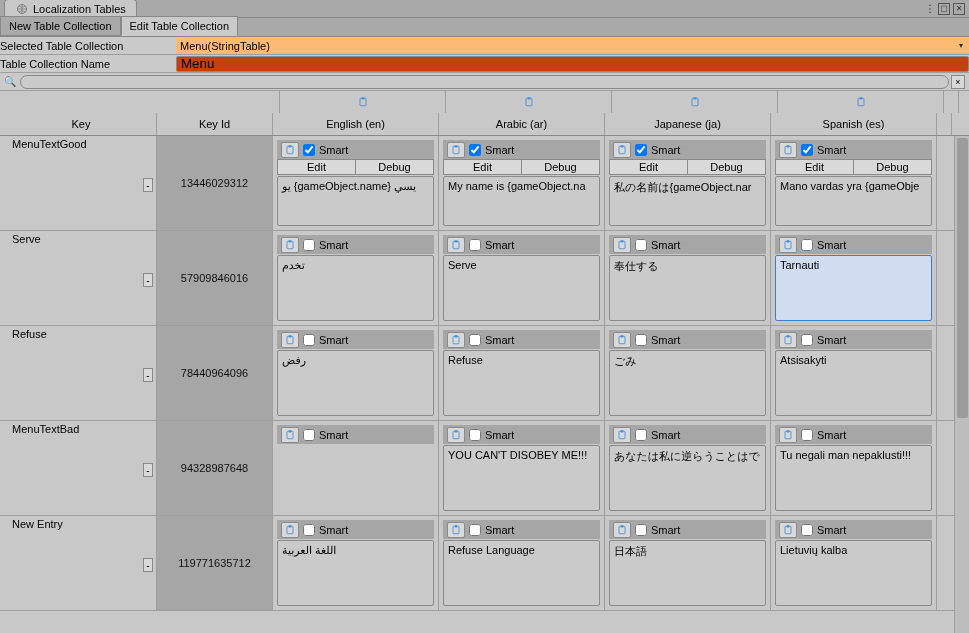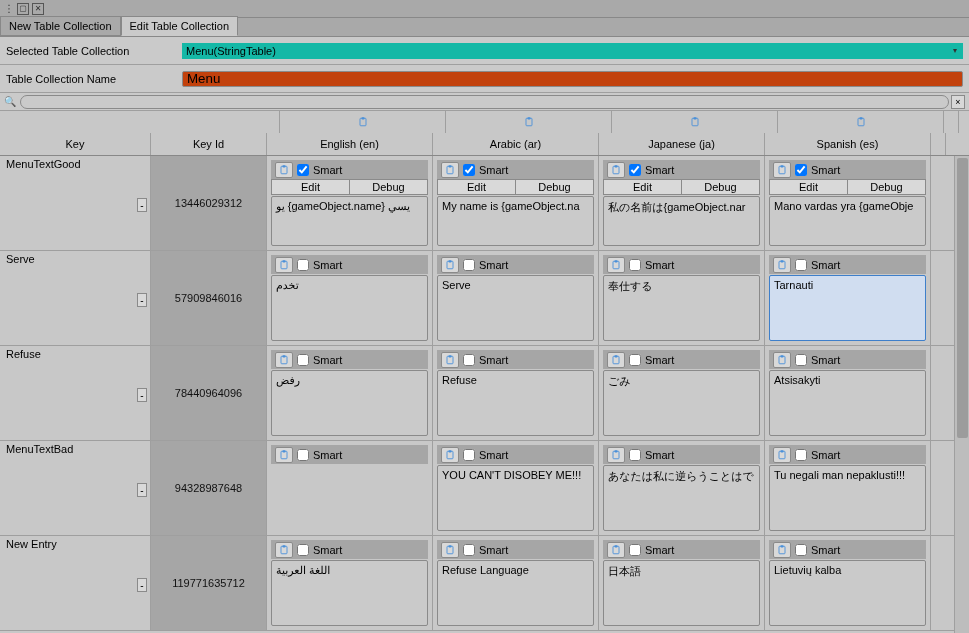--- a/index.html
+++ b/index.html
@@ -45,28 +45,28 @@
     cursor: pointer;
   }
   .tabs-row .subtab.active {
     background: #cacaca;
     border-bottom: 1px solid #cacaca;
   }
 
   .row-field {
     display:flex; align-items:center;
     background:#cacaca;
-    height:28px;
+    height:18px;
     border-bottom:1px solid #9f9f9f;
-    padding:0 6px;
+    padding:0 0;
     gap:6px;
   }
   .row-field .label { width: 170px; }
   .row-field .value {
-    flex:1; background:#14b8a6;
+    flex:1; background:#fdba74;
     border:none; height:16px;
     display:flex; align-items:center;
     padding-left:4px;
   }
   .row-field .value.dropdown { justify-content:space-between; padding-right:6px; }
   .row-field input.value {
     background:#c2410c; border:1px solid #8a8a8a; border-radius:2px;
     height:16px; padding:0 4px;
   }
   .dropdown-caret { font-size:8px; color:#333; }
@@ -82,21 +82,21 @@
   }
   .search-row .clear { width:14px; height:14px; border:1px solid #8a8a8a; display:flex; align-items:center; justify-content:center; font-size:9px; cursor:pointer; background:#d8d8d8; }
 
   .table-wrap { display:flex; flex-direction:column; flex:1; overflow:hidden; }
 
   .header-rows { display:flex; flex-direction:column; }
   .header-row1, .header-row2, .body-row { display:flex; }
   .header-row1 { height:22px; }
   .header-row2 { height:23px; border-bottom:1px solid #888; }
   .col { border-right:1px solid #9f9f9f; }
-  .col-key  { width:151px; }
+  .col-key  { width:151px;margin-left:6px; }
   .col-kid  { width:116px; }
   .col-lang { width:166px; }
   .col-scroll { width:15px; }
   .hcell {
     background:#c8c8c8; display:flex; align-items:center; justify-content:center;
     height:100%;
   }
   .keymerged { width: 280px; border-right:1px solid #9f9f9f; }
 
   .clip-icon { width:14px; height:14px; display:inline-flex; align-items:center; justify-content:center; }
@@ -151,20 +151,29 @@
     align-items:center; border-left:1px solid #9f9f9f;
   }
   .vscroll .thumb { width:11px; background:#9c9c9c; margin-top:2px; height:280px; border-radius:2px; }
 </style>
 </head>
 <body>
 
 <div class="window">
 
   <div class="titlebar">
+    <div class="tab">
+      <span class="clip-icon">
+        <svg viewBox="0 0 16 16">
+            <circle cx="8" cy="8" r="6" fill="none" stroke="#666" stroke-width="1"></circle>
+            <path d="M2 8h12M8 2v12M4 4c2 2 6 2 8 0M4 12c2-2 6-2 8 0" stroke="#666" stroke-width="0.8" fill="none"></path>
+          </svg>
+      </span>
+      <span>Localization Tables</span>
+    </div>
     <div class="win-controls">
       <span>⋮</span>
       <span class="glyph">▢</span>
       <span class="glyph">✕</span>
     </div>
   </div>
 
   <div class="tabs-row">
     <div class="subtab">New Table Collection</div>
     <div class="subtab active">Edit Table Collection</div>

